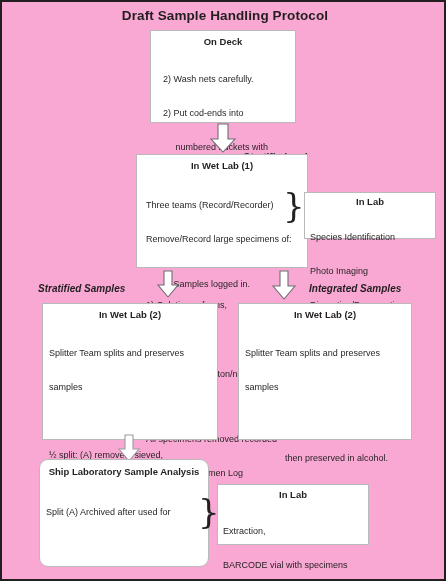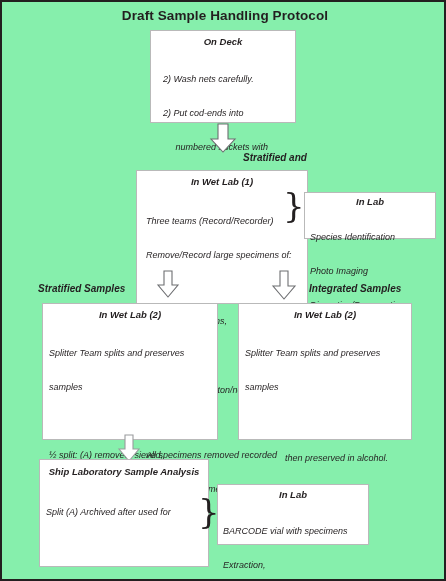--- a/index.html
+++ b/index.html
@@ -5,36 +5,35 @@
   html,body{margin:0;padding:0;background:#ffffff;}
   body{
     font-family:"Liberation Sans","DejaVu Sans",sans-serif;
     color:#231f20;
   }
   #page{
     position:relative;
     width:446px;height:581px;
     box-sizing:border-box;
     border:2px solid #231f20;
-    background:#86efac;
+    background:#f9a8d4;
     overflow:hidden;
   }
   .abs{position:absolute;}
   .title{
     left:0;top:6px;width:446px;
     text-align:center;
     font-size:13.5px;font-weight:bold;
     letter-spacing:.1px;
   }
   
   .box{
     border:1px solid #b9b9b9;
     box-sizing:border-box;
     background:#ffffff;
-    font-style:italic;
   }
   .bhead{
     text-align:center;
     font-size:9.5px;font-weight:bold;
     margin:0;padding:0;
   }
   .btext{
     font-size:9px;
     line-height:11.4px;
     white-space:pre;
@@ -77,21 +76,21 @@
     <svg width="28" height="30" viewBox="0 0 28 30">
       <path d="M9 1 L19 1 L19 16 L26 16 L14 29 L2 16 L9 16 Z" fill="#ffffff" stroke="#6d6e71" stroke-width="1.1"></path>
     </svg>
   </div>
 
   <div class="abs sectionlabel" style="left:241px;top:123px;line-height:13px;">
     <div>Stratified and</div>
     <div>Integrated Samples</div>
   </div>
 
-  <div class="abs box" style="left:134px;top:168px;width:172px;height:134px;">
+  <div class="abs box" style="left:134px;top:152px;width:172px;height:114px;">
     <div class="bhead" style="margin-top:5px;">In Wet Lab (1)</div>
     <div class="btext" style="margin-top:6px;padding-left:9px;">
       <div>Three teams (Record/Recorder)</div>
       <div>Remove/Record large specimens of:</div>
       <div style="height:9px;"></div>
       <div>1) Gelatinous forms,</div>
       <div>2) Fish</div>
       <div>3) Macrozooplankton/nekton.</div>
       <div style="height:8px;"></div>
       <div>All specimens removed recorded</div>
@@ -155,37 +154,37 @@
       
     </div>
   </div>
 
   <div class="abs arrow" style="left:115px;top:432px;">
     <svg width="24" height="28" viewBox="0 0 24 28">
       <path d="M8 1 L16 1 L16 15 L22 15 L12 27 L2 15 L8 15 Z" fill="#ffffff" stroke="#9a9b9d" stroke-width="1.1"></path>
     </svg>
   </div>
 
-  <div class="abs box" style="left:37px;top:457px;width:170px;height:108px;">
+  <div class="abs box" style="left:37px;top:457px;width:170px;height:108px;border-radius:9px;">
     <div class="bhead" style="margin-top:6px;">Ship Laboratory Sample Analysis</div>
     <div class="btext" style="margin-top:7px;padding-left:6px;">
       <div>Split (A) Archived after used for</div>
       <div style="height:11px;"></div>
       
       
       
       
     </div>
   </div>
 
   <div class="abs brace" style="left:196px;top:492px;">}</div>
 
   <div class="abs box" style="left:215px;top:482px;width:152px;height:61px;">
     <div class="bhead" style="margin-top:4px;">In Lab</div>
     <div class="btext" style="margin-top:3px;padding-left:5px;">
+      <div>Extraction,</div>
       <div>BARCODE vial with specimens</div>
-      <div>Extraction,</div>
       
       
     </div>
   </div>
 
 </div>
 
 </body></html>

